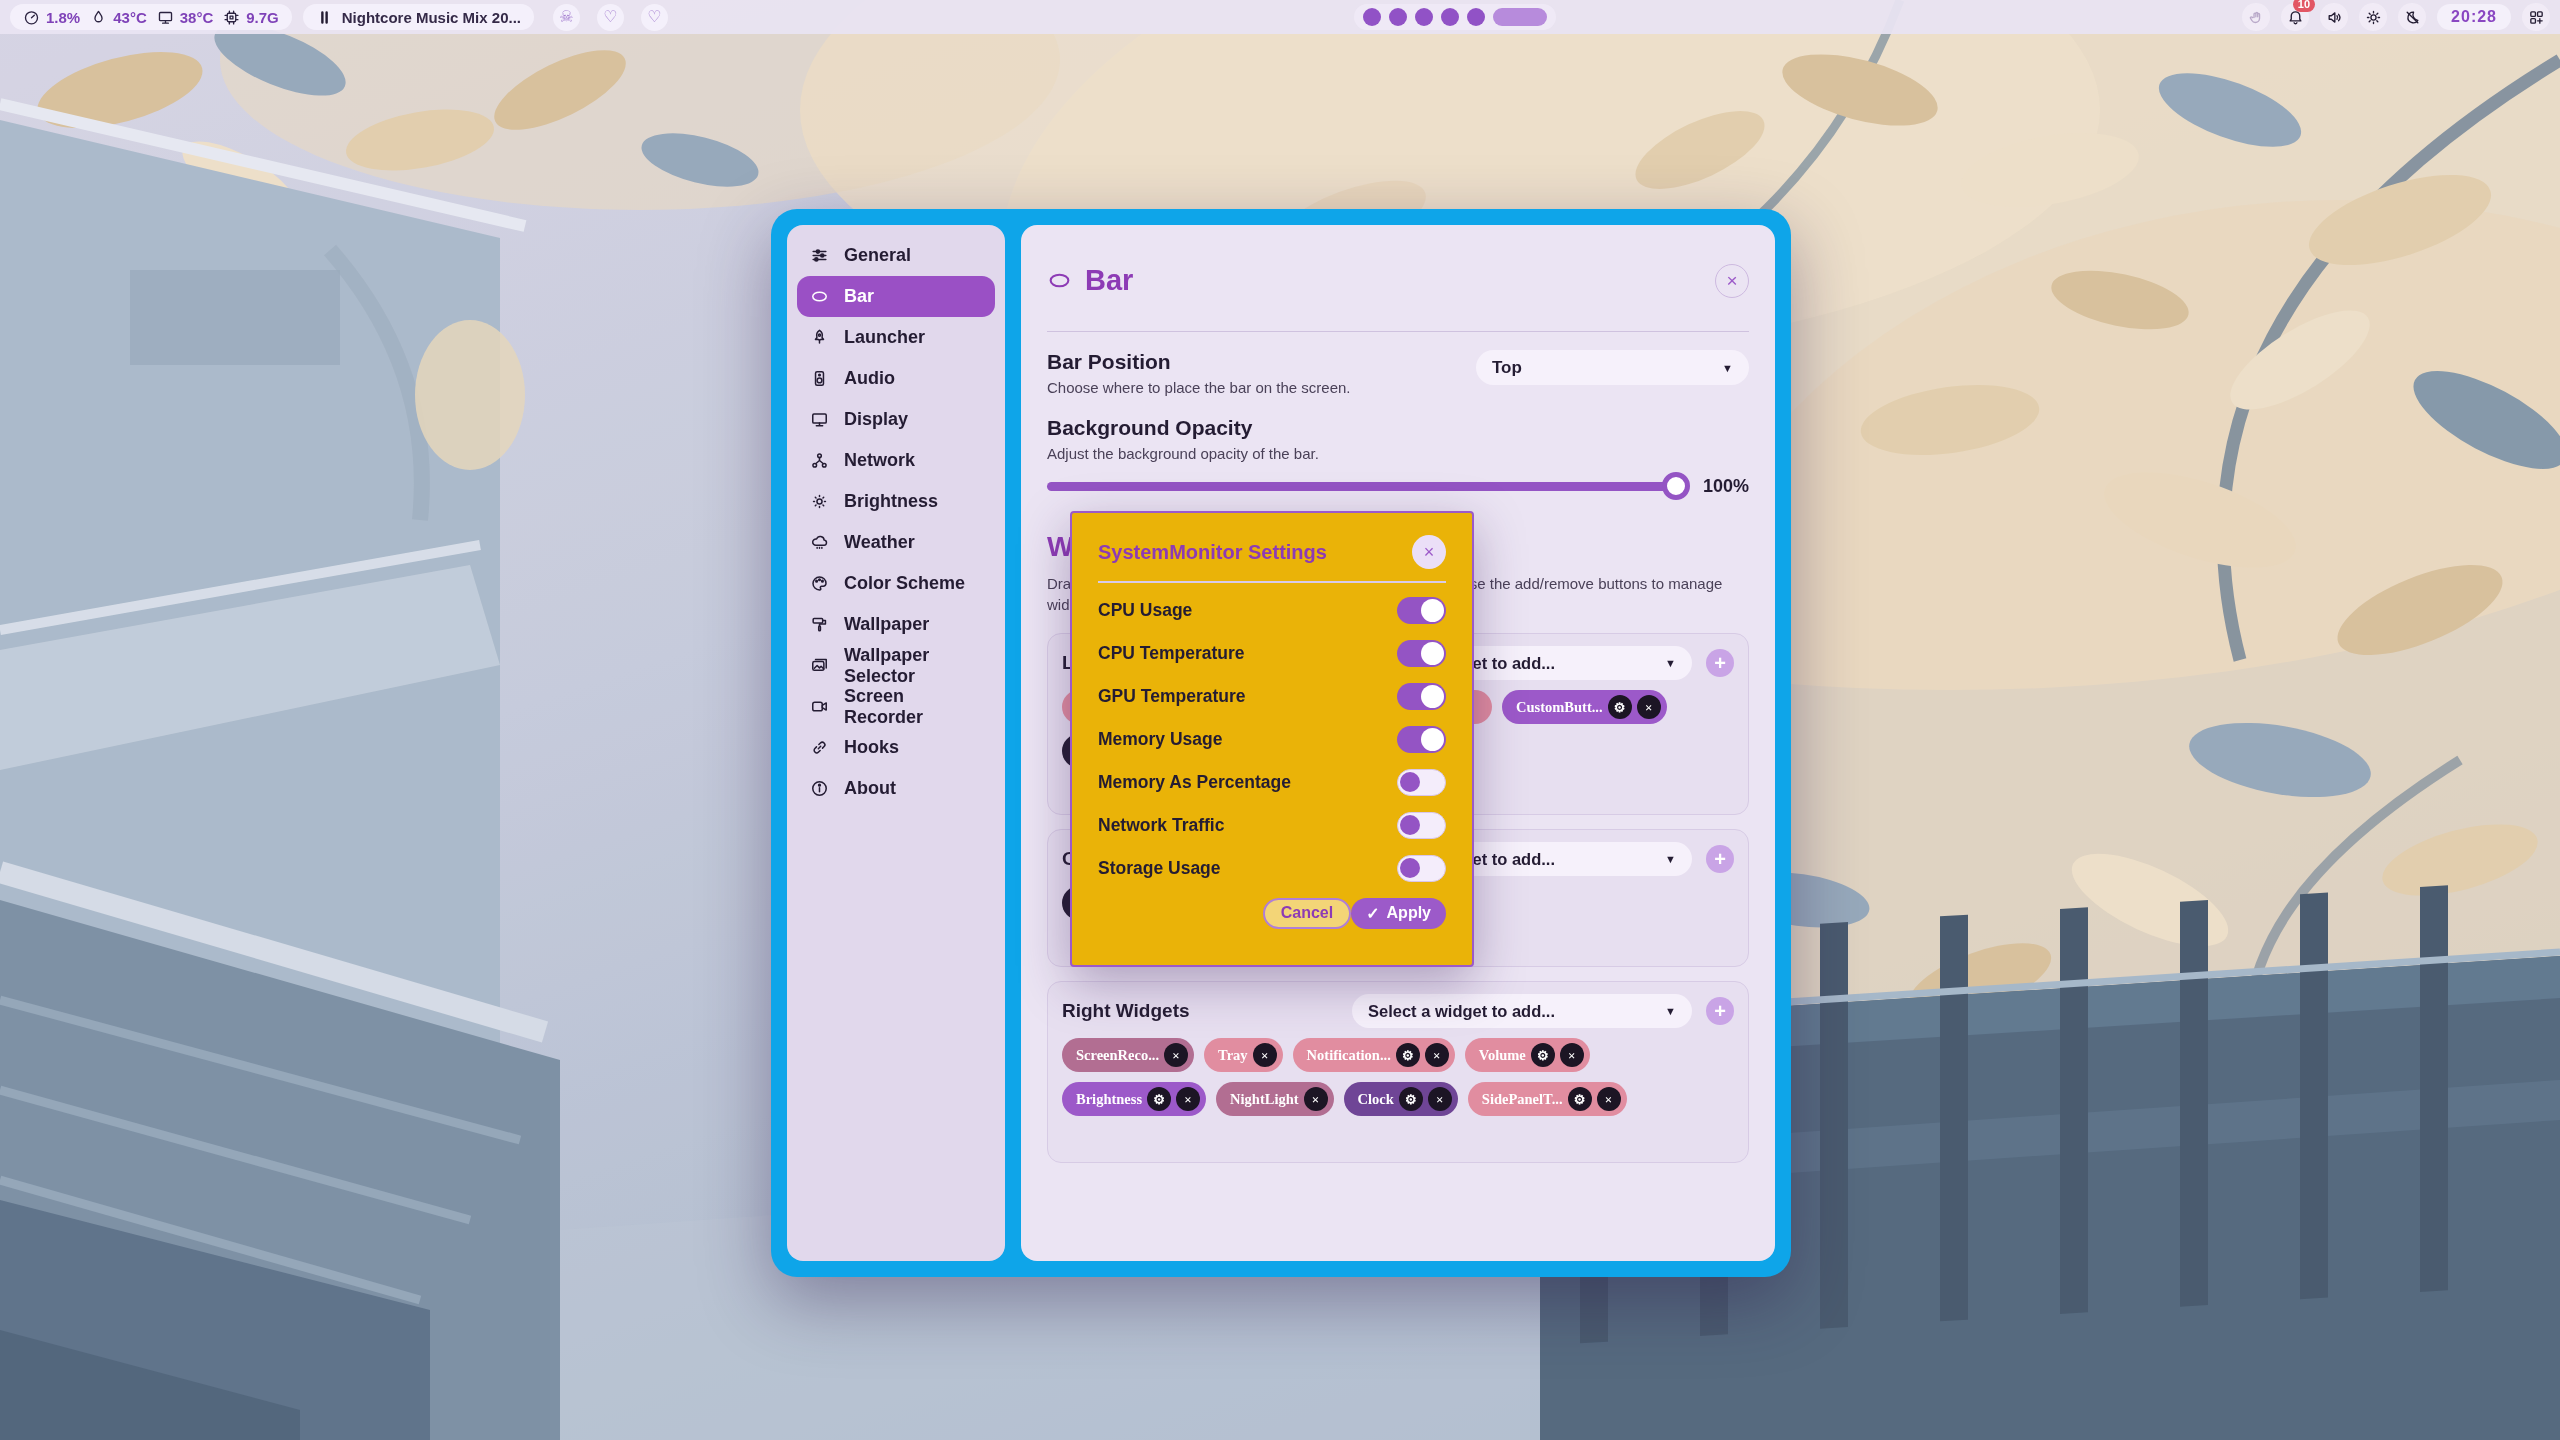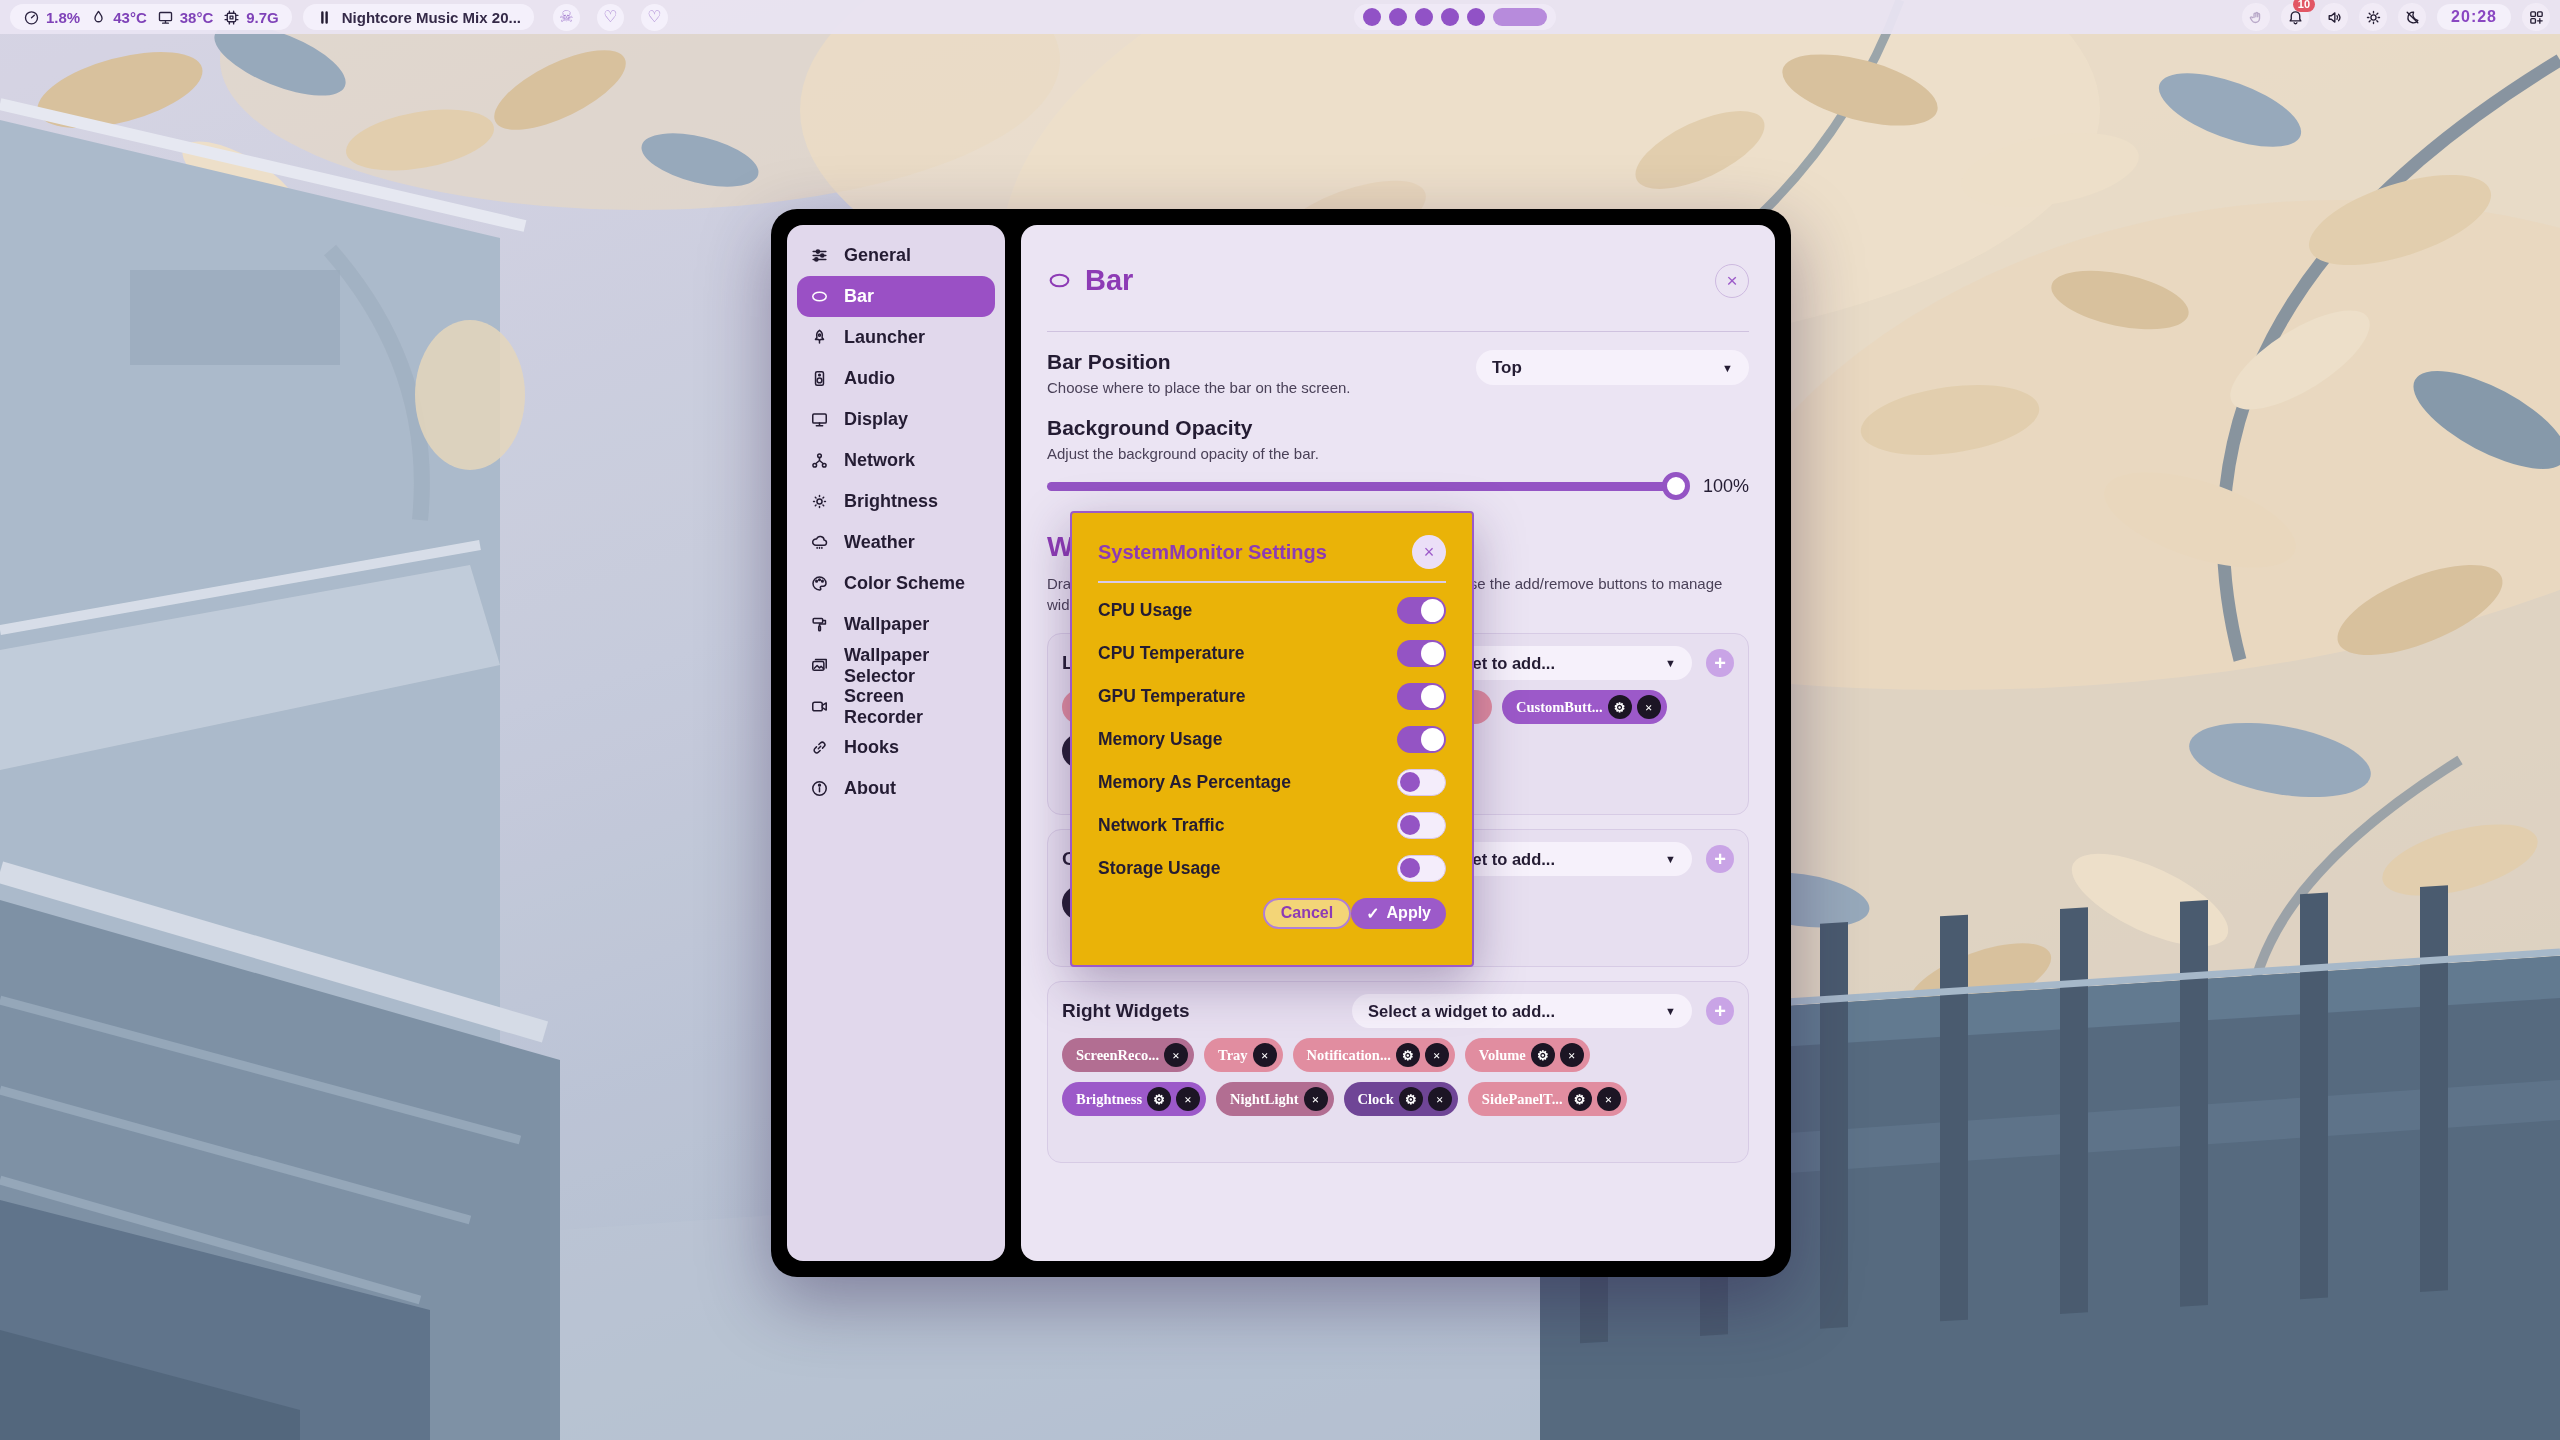--- a/index.html
+++ b/index.html
@@ -29,21 +29,21 @@
          border-radius:9px;padding:2px 5px;line-height:1;}
   .clock-pill{height:26px;border-radius:13px;background:rgba(247,243,252,.78);color:#8a47c2;font-weight:700;
               font-size:16px;display:flex;align-items:center;padding:0 14px;letter-spacing:1px;}
 
   
   .icn{display:inline-flex;width:17px;height:17px;flex:none;}
   .icn svg{width:100%;height:100%;display:block;}
   .icn-lg{width:25px;height:25px;}
 
   
-  .window{position:absolute;left:771px;top:209px;width:1020px;height:1068px;background:#000000;border-radius:26px;
+  .window{position:absolute;left:771px;top:209px;width:1020px;height:1068px;background:#0ea5e9;border-radius:26px;
           box-shadow:0 24px 70px rgba(40,20,70,.38);z-index:10;}
   .sidebar{position:absolute;left:16px;top:16px;bottom:16px;width:218px;background:#e1d8ec;border-radius:16px;
            padding:10px 10px;box-sizing:border-box;}
   .side-item{height:41px;display:flex;align-items:center;gap:15px;padding:0 13px;border-radius:13px;
              color:#241c33;font-size:18px;font-weight:700;}
   .side-item .icn{width:19px;height:19px;}
   .side-item.selected{background:#9a50c5;color:#fff;}
   .mainpanel{position:absolute;left:250px;top:16px;right:16px;bottom:16px;background:#ebe4f3;border-radius:16px;
              padding:20px 26px;box-sizing:border-box;overflow:hidden;}
   .panel-head{display:flex;align-items:center;gap:13px;}
@@ -56,21 +56,21 @@
   .setting-label{font-size:21px;font-weight:700;color:#241c33;}
   .setting-desc{font-size:15px;color:#4a4158;margin-top:5px;}
   .dropdown{height:35px;border-radius:17.5px;background:#f6f1fb;display:flex;align-items:center;
             justify-content:space-between;padding:0 16px;font-size:17px;font-weight:700;color:#241c33;
             width:273px;box-sizing:border-box;flex:none;}
   .chev{font-size:11px;color:#241c33;}
   .slider-row{display:flex;align-items:center;gap:16px;margin:14px 0 6px;}
   .slider-track{flex:1;height:9px;border-radius:5px;background:#9454c4;position:relative;}
   .slider-knob{position:absolute;right:-3px;top:-10px;width:28px;height:28px;border-radius:50%;background:#fff;
                border:5px solid #9454c4;box-sizing:border-box;}
-  .slider-value{font-size:18px;font-weight:400;color:#241c33;}
+  .slider-value{font-size:18px;font-weight:700;color:#241c33;}
   .wp-title{font-size:28px;font-weight:700;color:#8d3bb5;margin:34px 0 10px;}
   .wp-desc{font-size:15px;color:#4a4158;line-height:1.4;margin-bottom:18px;}
 
   .wsection{background:#e7dff0;border:1px solid #d7cbe5;border-radius:14px;padding:12px 14px 46px;margin-bottom:14px;}
   .wsec-head{display:flex;align-items:center;gap:14px;}
   .wsec-label{font-size:19px;font-weight:700;color:#241c33;flex:1;}
   .wsec-head .dropdown{width:340px;height:34px;font-size:16.5px;}
   .plus-btn{width:28px;height:28px;border-radius:50%;background:#c9a4e6;color:#fff;font-size:20px;font-weight:700;
             display:flex;align-items:center;justify-content:center;line-height:1;flex:none;}
   .chips-row{display:flex;gap:10px;margin-top:10px;}

